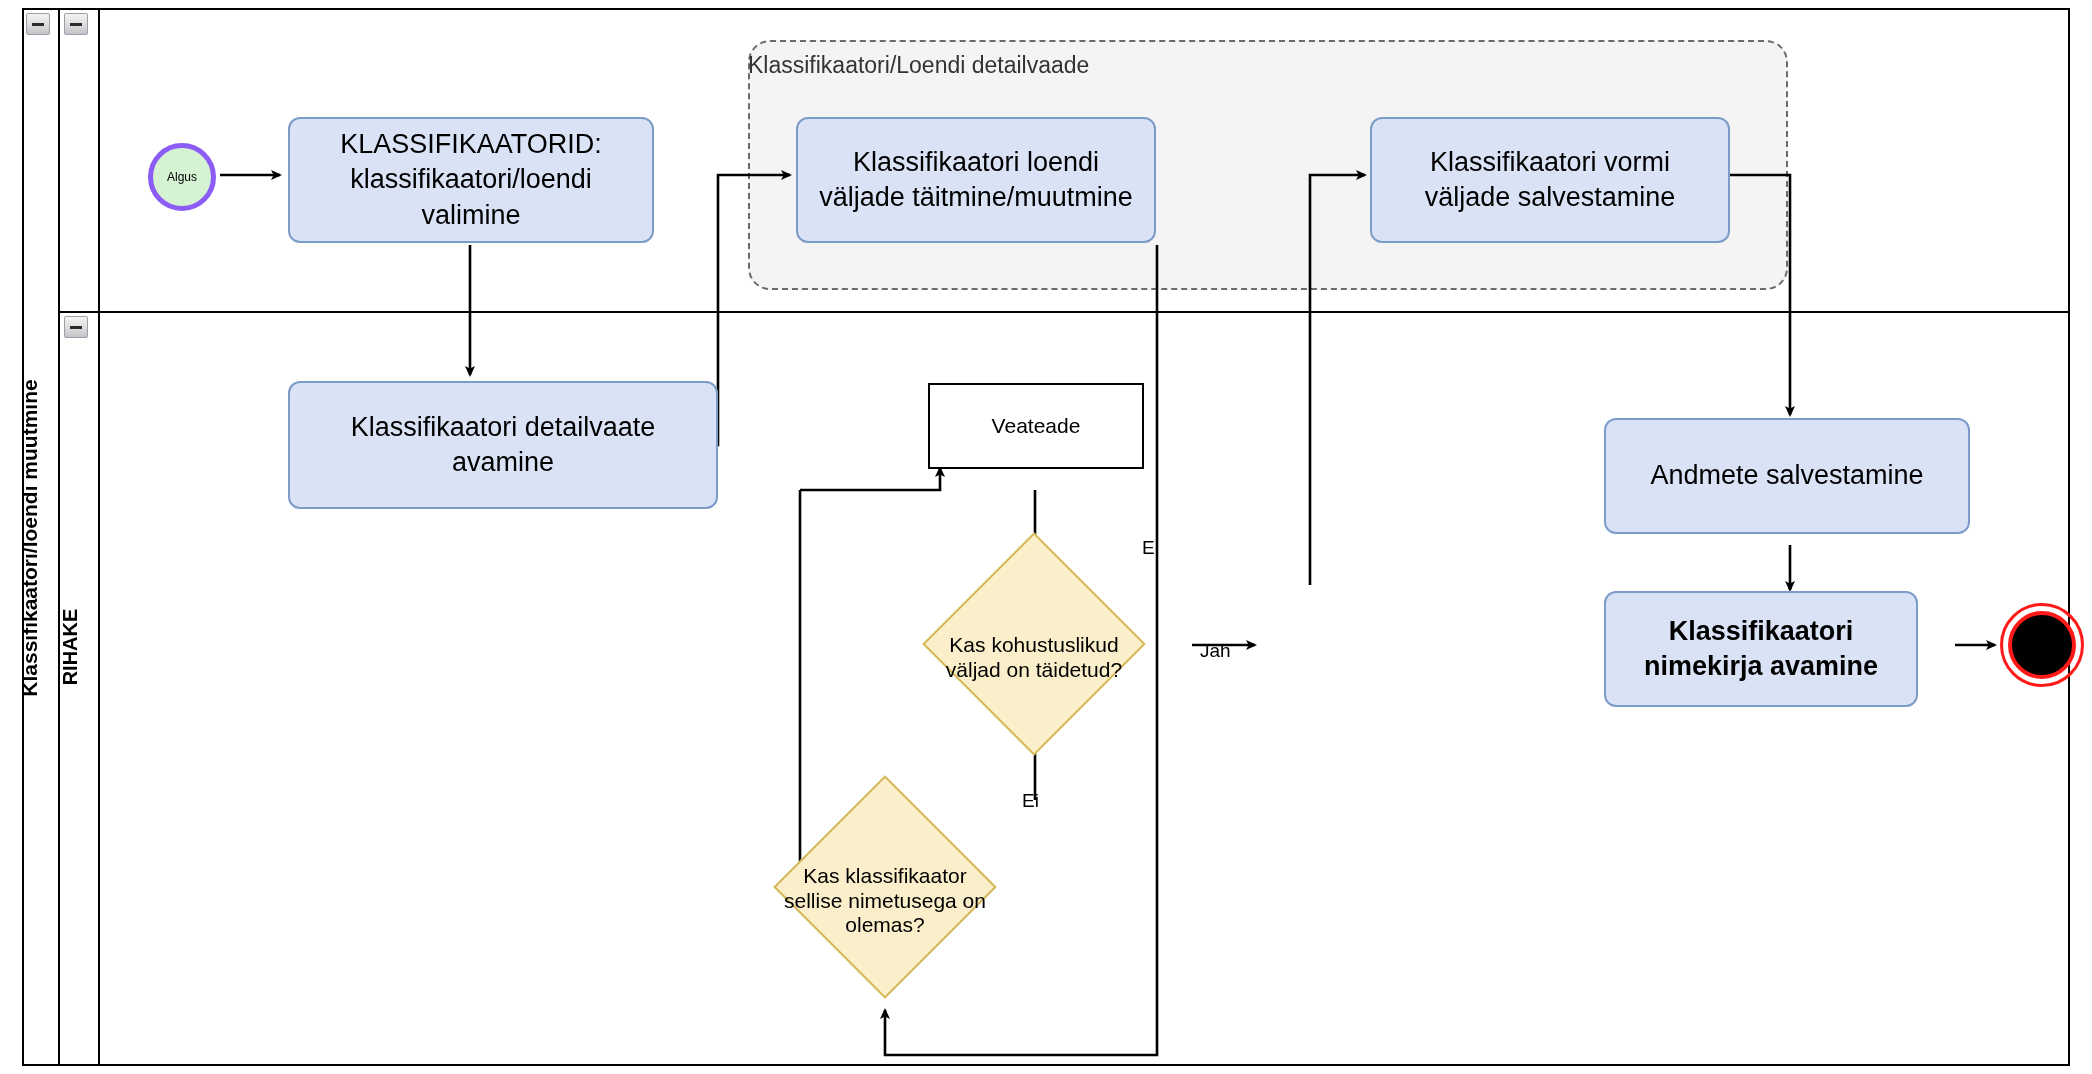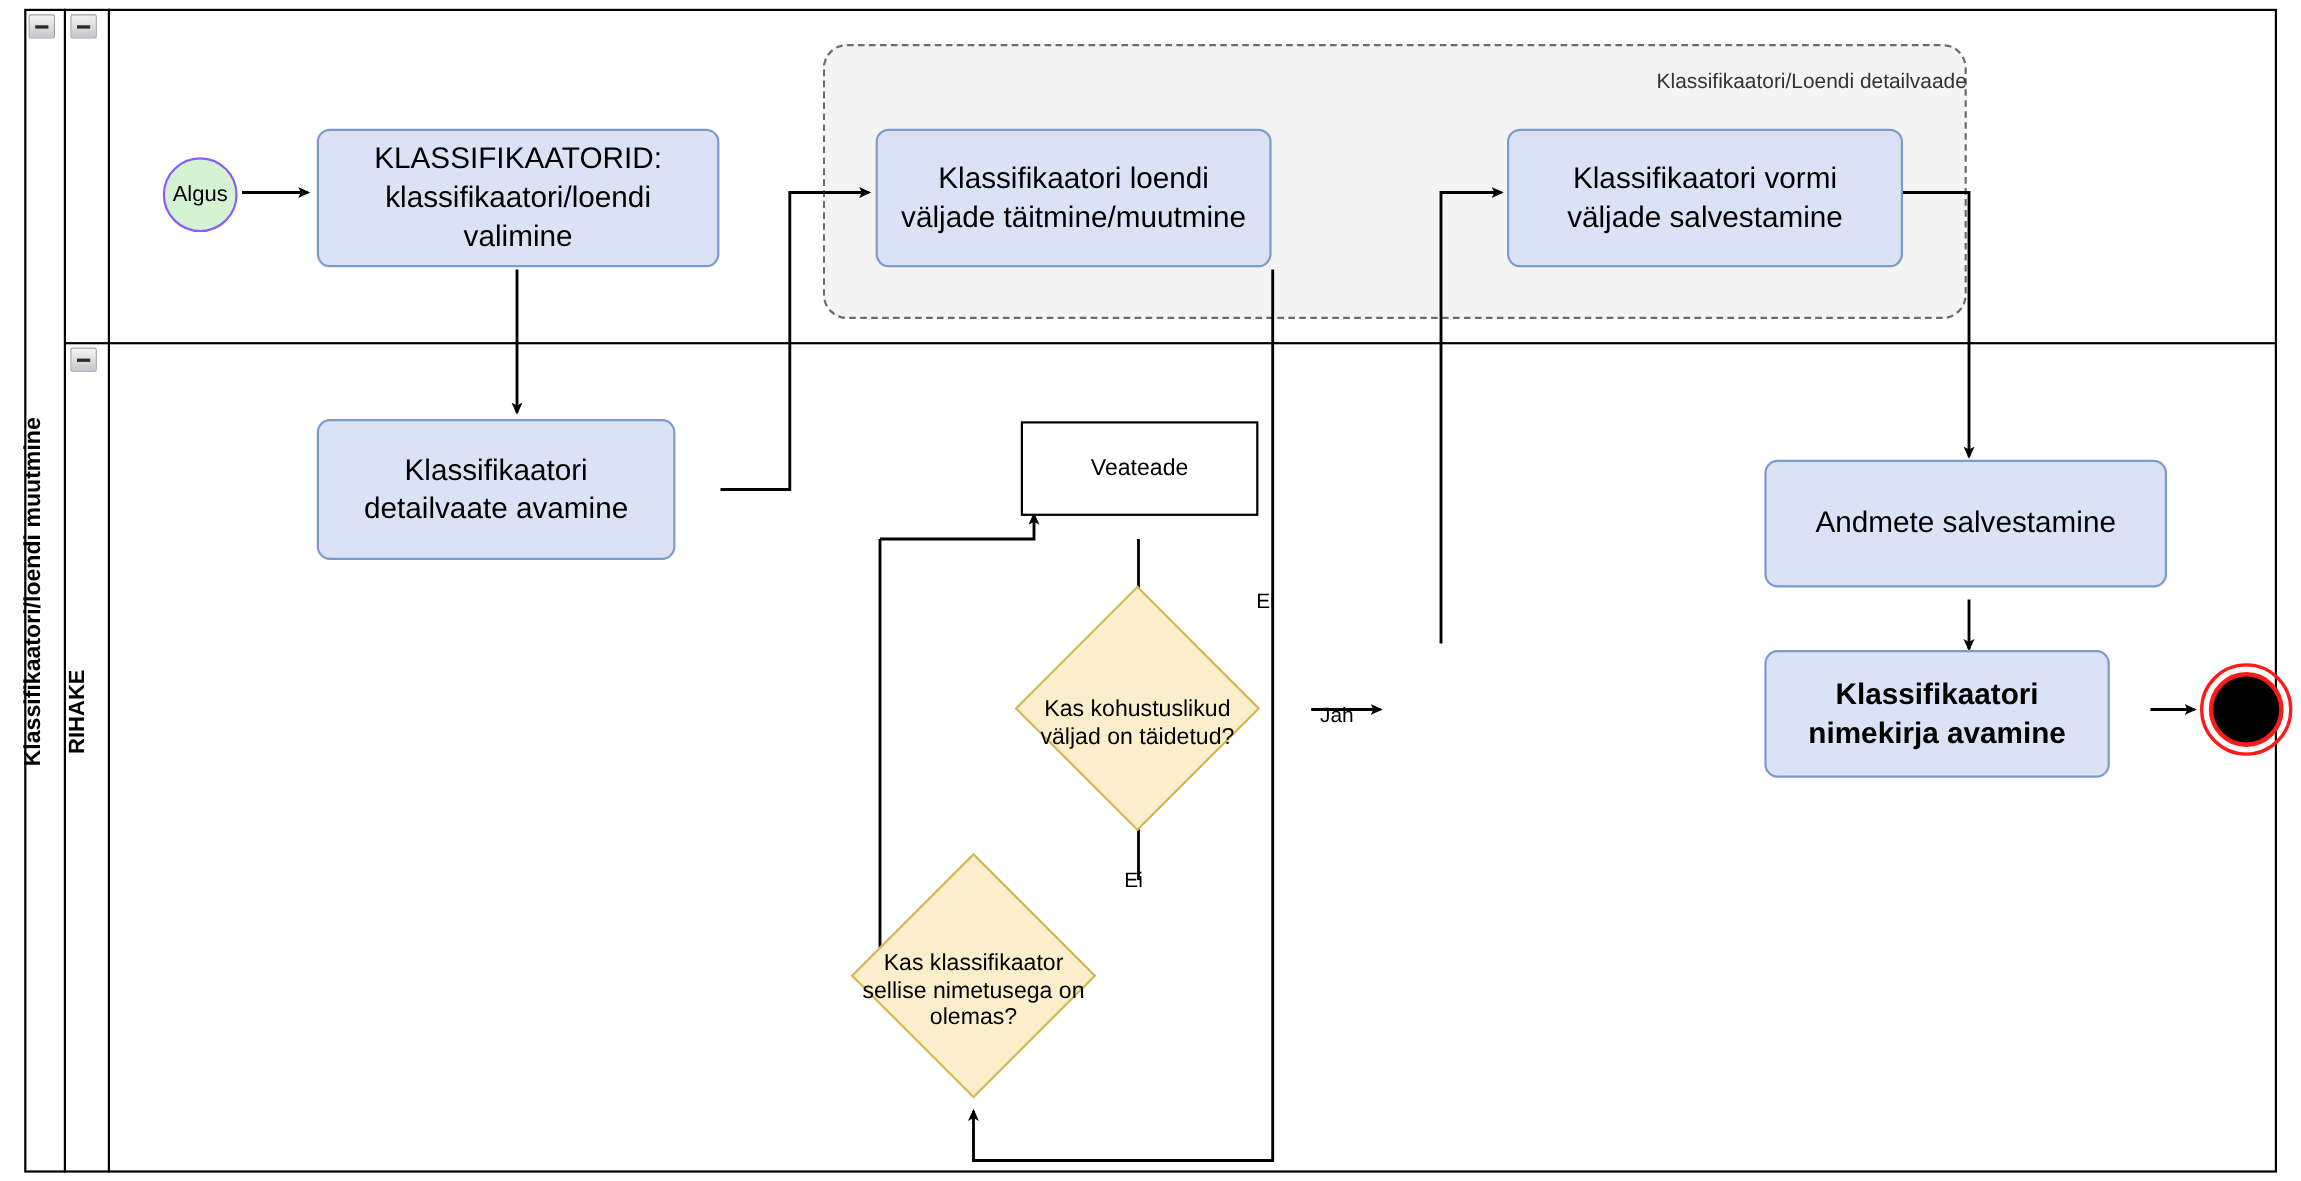--- a/index.html
+++ b/index.html
@@ -25,29 +25,29 @@
        background:linear-gradient(180deg,#f4f4f4 0%,#dcdcdc 55%,#c4c4c8 100%);
        border:1px solid #9aa0aa;border-radius:2px;box-sizing:border-box;}
   .collapse-btn::after{content:"";position:absolute;left:5px;top:9px;width:12px;height:3px;background:#2b2b2b;}
   .cb-pool{left:26px;top:13px;}
   .cb-lane1{left:64px;top:13px;}
   .cb-lane2{left:64px;top:316px;}
 
   
   .group-box{position:absolute;left:748px;top:40px;width:1040px;height:250px;
       background:#f4f4f4;border:2px dashed #6b6b6b;border-radius:22px;box-sizing:border-box;}
-  .group-label{position:absolute;left:748px;top:64px;width:1040px;text-align:right;
-      font-size:19px;color:#333;}
+  .group-label{position:absolute;left:748px;top:52px;width:1040px;text-align:left;
+      font-size:23px;color:#333;}
 
   
   .node{position:absolute;box-sizing:border-box;display:flex;align-items:center;
         justify-content:center;text-align:center;color:#000;}
   .task{background:#dae3f6;border:2px solid #7d9bc8;border-radius:12px;font-size:27px;line-height:1.3;padding:6px 12px;}
   .plain{background:#ffffff;border:2px solid #000;border-radius:0;font-size:21px;text-align:center;}
-  .start{background:#d5f2d2;border:2px solid #8b5cf6;border-radius:50%;font-size:20px;}
+  .start{background:#d5f2d2;border:5px solid #8b5cf6;border-radius:50%;font-size:12px;}
   .endring{position:absolute;border-radius:50%;border:3px solid #ff1a1a;}
   .endcore{position:absolute;border-radius:50%;background:#000;}
 
   .diamond-wrap{position:absolute;}
   .diamond-shape{position:absolute;left:0;top:0;width:100%;height:100%;
        background:#fbeecb;border:2px solid #d6b656;
        transform:rotate(45deg);box-sizing:border-box;}
   .diamond-text{position:absolute;left:-28px;top:14px;width:calc(100% + 56px);height:100%;
        display:flex;align-items:center;justify-content:center;text-align:center;
        font-size:21px;line-height:1.18;color:#000;}
@@ -126,21 +126,21 @@
   </div>
 
   <div class="node task" style="left:796px;top:117px;width:360px;height:126px;">
     <span>Klassifikaatori loendi väljade täitmine/muutmine</span>
   </div>
 
   <div class="node task" style="left:1370px;top:117px;width:360px;height:126px;">
     <span>Klassifikaatori vormi väljade salvestamine</span>
   </div>
 
-  <div class="node task" style="left:288px;top:381px;width:326px;height:128px;">
+  <div class="node task" style="left:288px;top:381px;width:430px;height:128px;">
     <span>Klassifikaatori detailvaate avamine</span>
   </div>
 
   <div class="node plain" style="left:928px;top:383px;width:216px;height:86px;">
     <span>Veateade</span>
   </div>
 
   <div class="diamond-wrap" style="left:955px;top:565px;width:158px;height:158px;">
     <div class="diamond-shape"></div>
     <div class="diamond-text">Kas kohustuslikud väljad on täidetud?</div>

